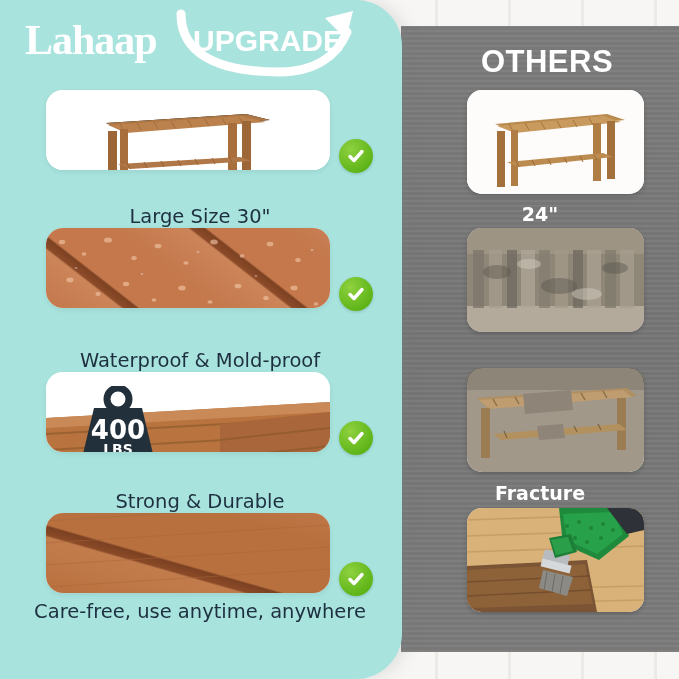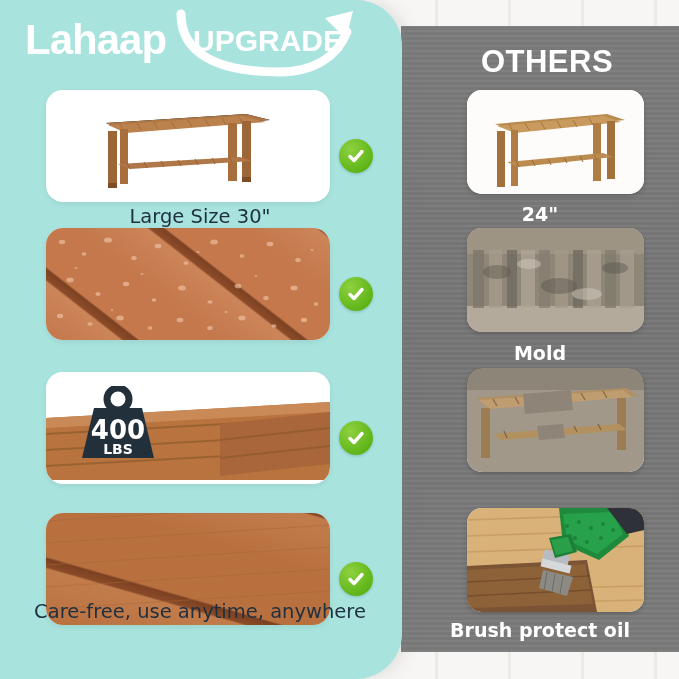--- a/index.html
+++ b/index.html
@@ -46,21 +46,21 @@
 
   
   .brand-head {
     position: absolute; left: 0; top: 8px; width: 400px; height: 62px;
     z-index: 6;
   }
   .brand-logo {
     position: absolute; left: 25px; top: 8px;
     font-size: 42px; font-weight: bold; color: #fff;
     letter-spacing: -1px;
-    font-family: Liberation Sans, sans-serif;
+    font-family: Liberation Serif, serif;
   }
   .brand-upgrade {
     position: absolute; left: 193px; top: 16px;
     font-size: 30px; font-weight: bold; color: #fff;
     letter-spacing: 0px;
     font-family: Liberation Sans, sans-serif;
   }
   .swoosh { position: absolute; left: 175px; top: -2px; z-index: 5; }
 
   .others-head {
@@ -68,21 +68,21 @@
     text-align: center; z-index: 6;
     font-size: 31px; font-weight: bold; color: #ffffff;
     letter-spacing: .5px;
   }
 
   
   .rowsL { position: absolute; left:0; top:0; width: 400px; height:679px; z-index: 5; }
   .rowsR { position: absolute; left:401px; top:0; width: 278px; height:679px; z-index: 5; }
 
   .cardL {
-    position: absolute; left: 46px; width: 284px; height: 112px;
+    position: absolute; left: 46px; width: 284px; height: 80px;
     border-radius: 17px; overflow: hidden;
     background: #fff;
     box-shadow: 0 2px 5px rgba(60,90,90,.10);
   }
   .cardR {
     position: absolute; left: 66px; width: 177px; height: 104px;
     border-radius: 15px; overflow: hidden;
     background: #fff;
     box-shadow: 0 2px 5px rgba(0,0,0,.18);
   }
@@ -245,20 +245,21 @@
           <ellipse cx="180" cy="84" rx="1.6" ry="1.1"></ellipse>
         </g>
       </svg>
     </div>
   </div>
   <div class="badge ok" style="top:277px">
     <svg width="20" height="20" viewBox="0 0 20 20">
       <path d="M4 10.5 L8 14.5 L16 5.5" fill="none" stroke="#fff" stroke-width="3.4" stroke-linecap="round" stroke-linejoin="round"></path>
     </svg>
   </div>
+  <div class="capL" style="top:349px">Waterproof &amp; Mold-proof</div>
 
   <div class="cardL" style="top:372px">
     <div class="art">
       <svg width="284" height="108" viewBox="0 0 284 108">
         <rect width="284" height="108" fill="#ffffff"></rect>
         <polygon points="0,46 284,30 284,108 0,108" fill="#b9733f"></polygon>
         <polygon points="0,46 284,30 284,40 0,56" fill="#c98a57"></polygon>
         <g stroke="#96602f" stroke-width="2" opacity=".85">
           <line x1="0" y1="62" x2="284" y2="46"></line>
           <line x1="0" y1="78" x2="284" y2="62"></line>
@@ -276,20 +277,21 @@
         <text x="44" y="53" text-anchor="middle" font-family="DejaVu Sans, sans-serif" font-size="26" font-weight="bold" fill="#ffffff">400</text>
         <text x="44" y="68" text-anchor="middle" font-family="DejaVu Sans, sans-serif" font-size="14" font-weight="bold" fill="#ffffff">LBS</text>
       </svg>
     </div>
   </div>
   <div class="badge ok" style="top:421px">
     <svg width="20" height="20" viewBox="0 0 20 20">
       <path d="M4 10.5 L8 14.5 L16 5.5" fill="none" stroke="#fff" stroke-width="3.4" stroke-linecap="round" stroke-linejoin="round"></path>
     </svg>
   </div>
+  <div class="capL" style="top:490px">Strong &amp; Durable</div>
 
   <div class="cardL" style="top:513px">
     <div class="art">
       <div class="deck-plain"></div>
       <svg width="284" height="108" viewBox="0 0 284 108" style="position:absolute;inset:0">
         <g stroke="#a8663a" stroke-width="1" opacity=".5">
           <line x1="0" y1="8" x2="284" y2="-10"></line>
             <line x1="0" y1="30" x2="284" y2="12"></line>
           <line x1="0" y1="52" x2="284" y2="34"></line>
             <line x1="0" y1="74" x2="284" y2="56"></line>
@@ -368,21 +370,20 @@
           <ellipse cx="148" cy="40" rx="13" ry="6"></ellipse>
         </g>
         <g fill="#cfcabd" opacity=".5">
           <ellipse cx="62" cy="36" rx="12" ry="5"></ellipse>
             <ellipse cx="120" cy="66" rx="15" ry="6"></ellipse>
         </g>
       </svg>
     </div>
   </div>
 
-  <div class="capR" style="top:342px">Mold</div>
 
   <div class="cardR" style="top:368px">
     <div class="art">
       <svg width="177" height="104" viewBox="0 0 177 104">
         <rect width="177" height="104" fill="#a1988a"></rect>
         <rect x="0" y="0" width="177" height="22" fill="#8d8辛7c"></rect>
         <rect x="0" y="0" width="177" height="22" fill="#8d8578"></rect>
         <polygon points="10,30 160,20 170,28 20,40" fill="#b08f63"></polygon>
         <polygon points="12,32 156,22 165,29 22,41" fill="#bf9d70"></polygon>
         <g stroke="#8a6c45" stroke-width="1.4">
@@ -400,20 +401,21 @@
         <polygon points="70,58 96,56 98,70 72,72" fill="#8e8578"></polygon>
         <g stroke="#7d6340" stroke-width="1.2">
           <line x1="40" y1="70" x2="37" y2="63"></line>
             <line x1="110" y1="64" x2="107" y2="58"></line>
           <line x1="134" y1="62" x2="131" y2="56"></line>
         </g>
       </svg>
     </div>
   </div>
 
+  <div class="capR" style="top:482px">Fracture</div>
 
   <div class="cardR" style="top:508px">
     <div class="art">
       <svg width="177" height="104" viewBox="0 0 177 104">
         <rect width="177" height="104" fill="#d9b27a"></rect>
         <g stroke="#c49a5e" stroke-width="1.6" opacity=".8">
           <line x1="0" y1="12" x2="177" y2="6"></line>
             <line x1="0" y1="28" x2="177" y2="22"></line>
           <line x1="0" y1="44" x2="177" y2="38"></line>
             <line x1="0" y1="82" x2="177" y2="78"></line>
@@ -449,14 +451,13 @@
               <circle cx="120" cy="34" r="2"></circle>
             <circle cx="134" cy="30" r="2"></circle>
               <circle cx="146" cy="22" r="2"></circle>
           </g>
           <path d="M140 0 L177 0 L177 22 L160 26 Z" fill="#2e3137"></path>
         </g>
       </svg>
     </div>
   </div>
 
-  <div class="capR" style="top:619px">Brush protect oil</div>
 </div>
 
 </body></html>

